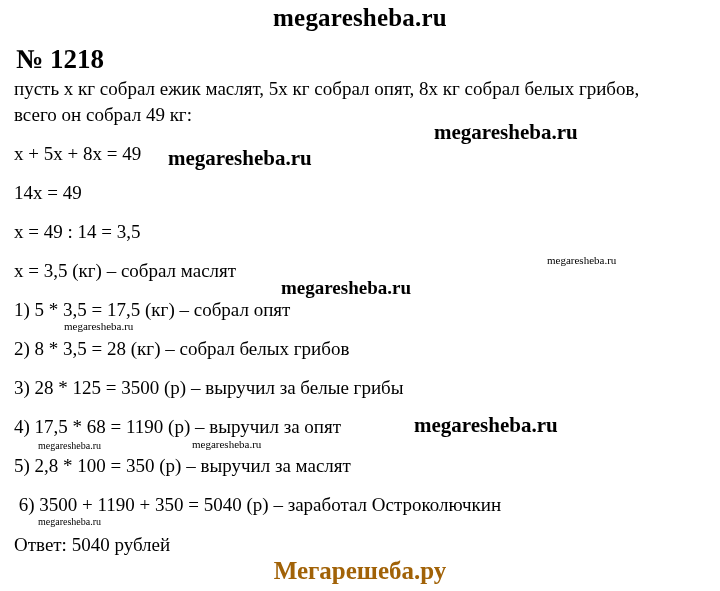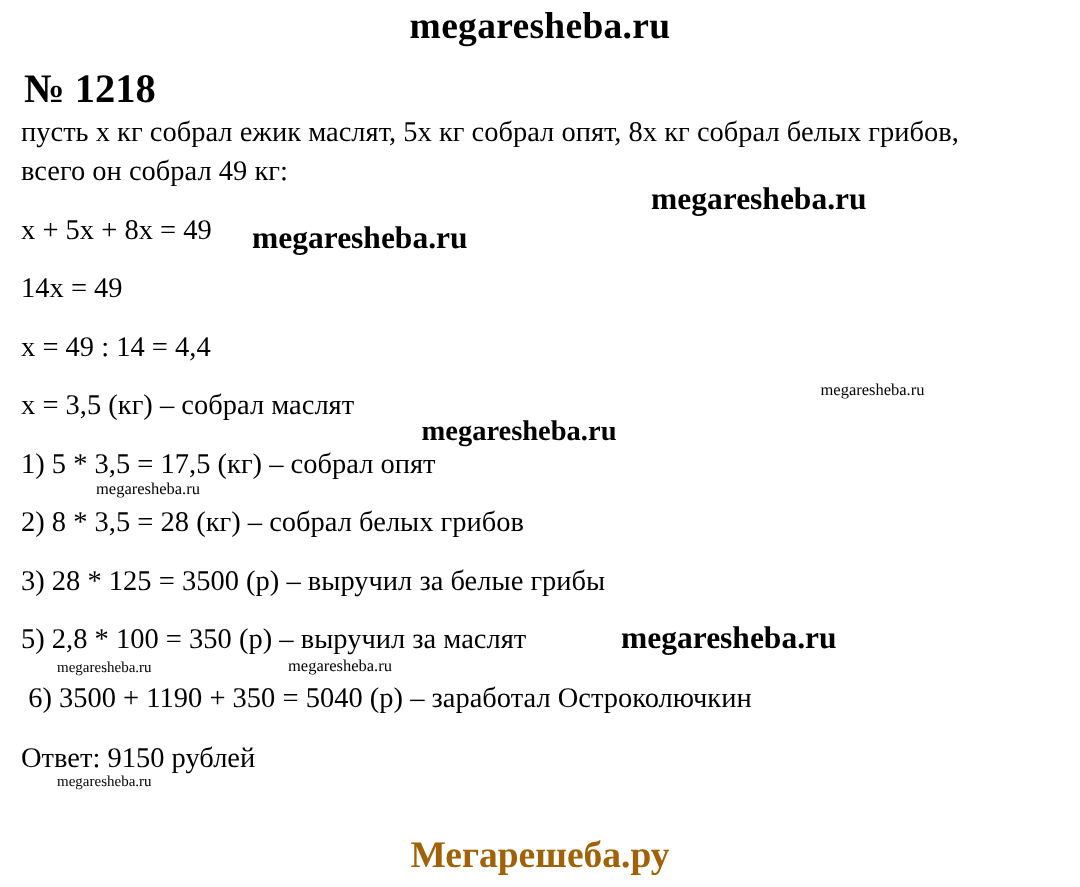--- a/index.html
+++ b/index.html
@@ -100,28 +100,29 @@
 <div class="page">
 
   <div class="top-brand">megaresheba.ru</div>
 
   <div class="task-number">№ 1218</div>
 
   <div class="solution">
     <div class="line intro">пусть x кг собрал ежик маслят, 5x кг собрал опят, 8x кг собрал белых грибов, всего он собрал 49 кг:</div>
     <div class="line step">x + 5x + 8x = 49</div>
     <div class="line step">14x = 49</div>
-    <div class="line step">x = 49 : 14 = 4,4</div>
+    <div class="line step">x = 49 : 14 = 3,5</div>
     <div class="line step">x = 3,5 (кг) – собрал маслят</div>
     <div class="line step">1) 5 * 3,5 = 17,5 (кг) – собрал опят</div>
     <div class="line step">2) 8 * 3,5 = 28 (кг) – собрал белых грибов</div>
     <div class="line step">3) 28 * 125 = 3500 (р) – выручил за белые грибы</div>
+    <div class="line step">4) 17,5 * 68 = 1190 (р) – выручил за опят</div>
     <div class="line step">5) 2,8 * 100 = 350 (р) – выручил за маслят</div>
     <div class="line step"> 6) 3500 + 1190 + 350 = 5040 (р) – заработал Остроколючкин</div>
-    <div class="line answer">Ответ: 9150 рублей</div>
+    <div class="line answer">Ответ: 5040 рублей</div>
   </div>
 
   <div class="bottom-brand">Мегарешеба.ру</div>
 
   <div id="watermark-layer">
       <div class="wm wm-big" style="left: 434px; top: 120px;">megaresheba.ru</div>
       <div class="wm wm-big" style="left: 168px; top: 146px;">megaresheba.ru</div>
       <div class="wm wm-small" style="left: 547px; top: 254px;">megaresheba.ru</div>
       <div class="wm wm-mid" style="left: 281px; top: 277px;">megaresheba.ru</div>
       <div class="wm wm-small" style="left: 64px; top: 320px;">megaresheba.ru</div>

